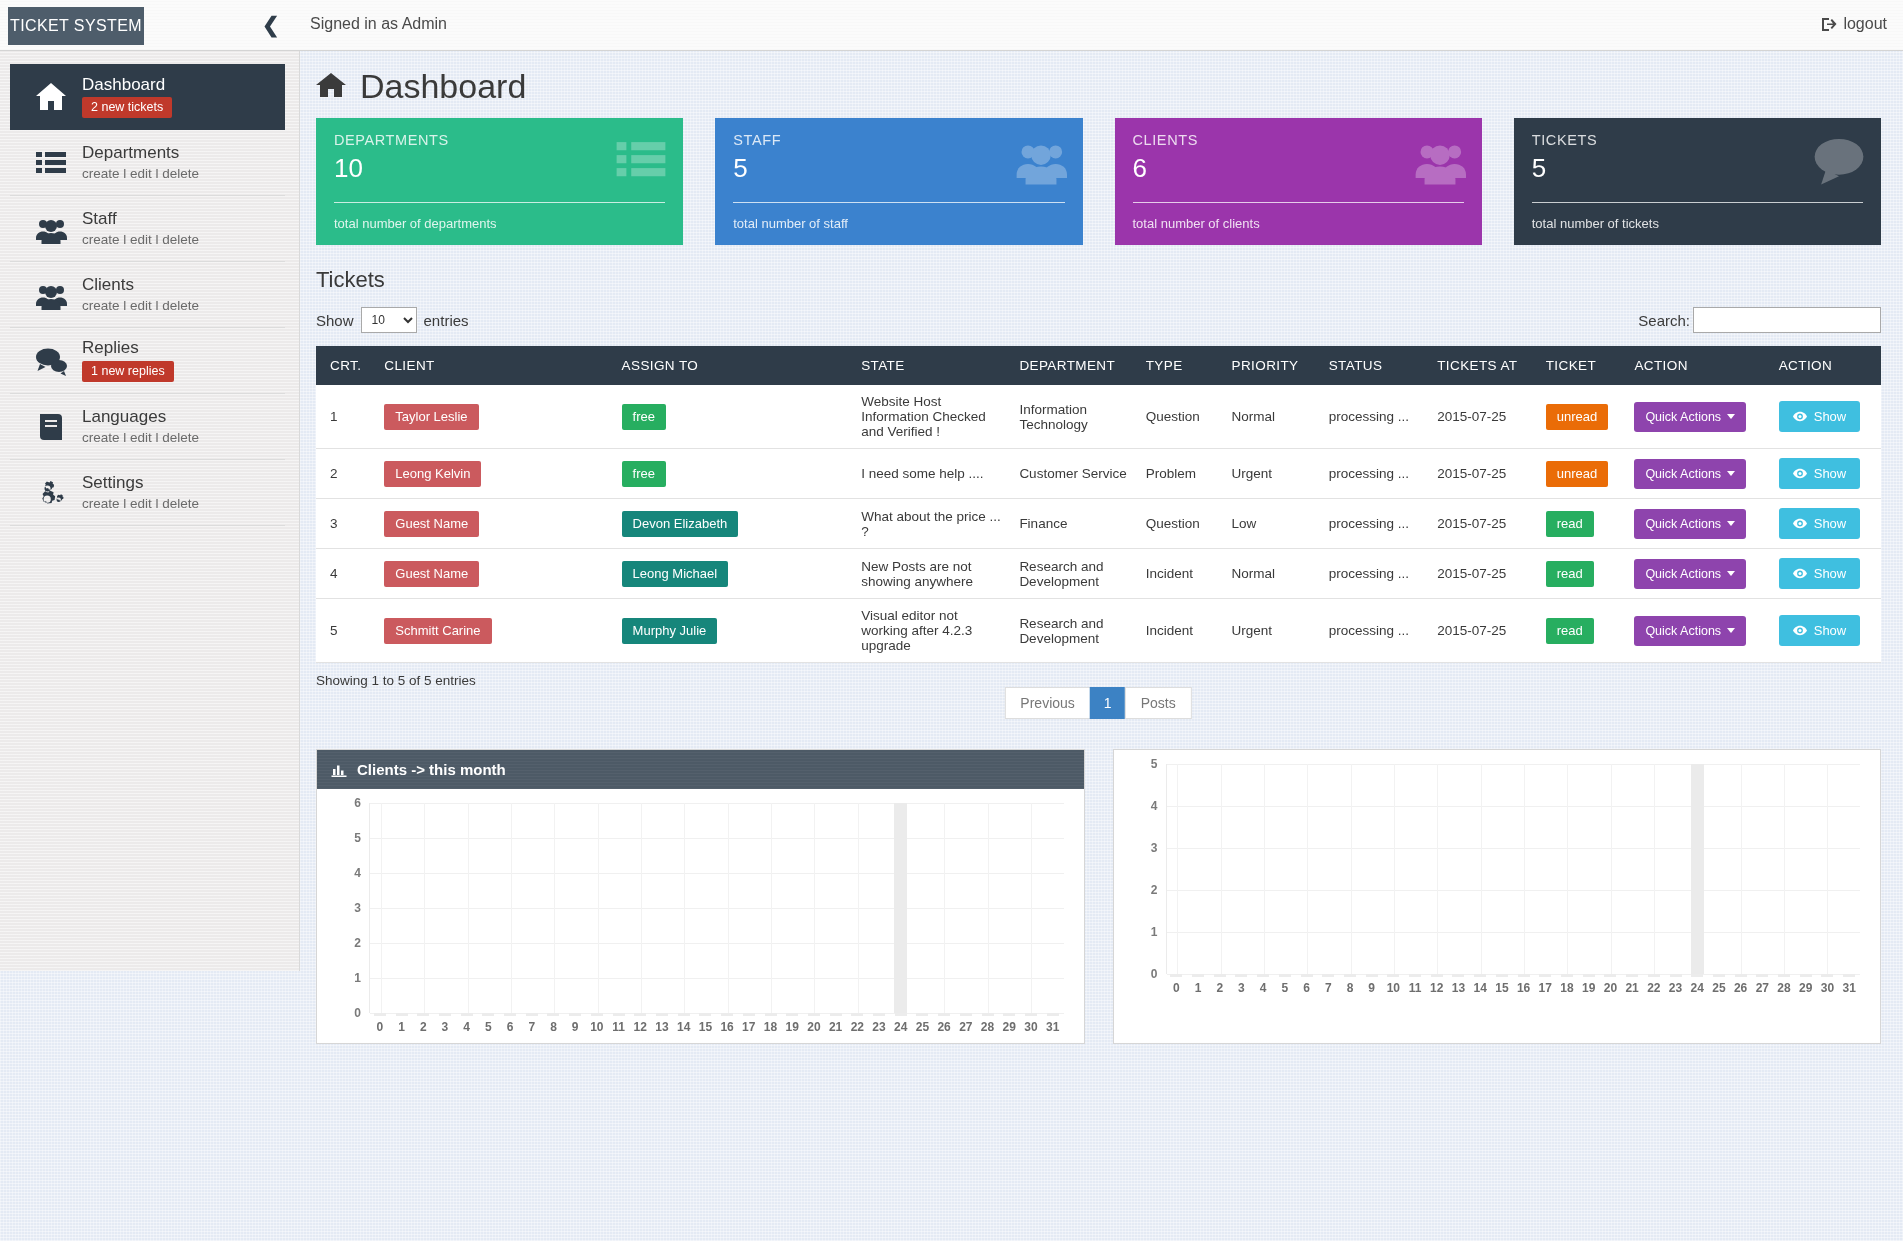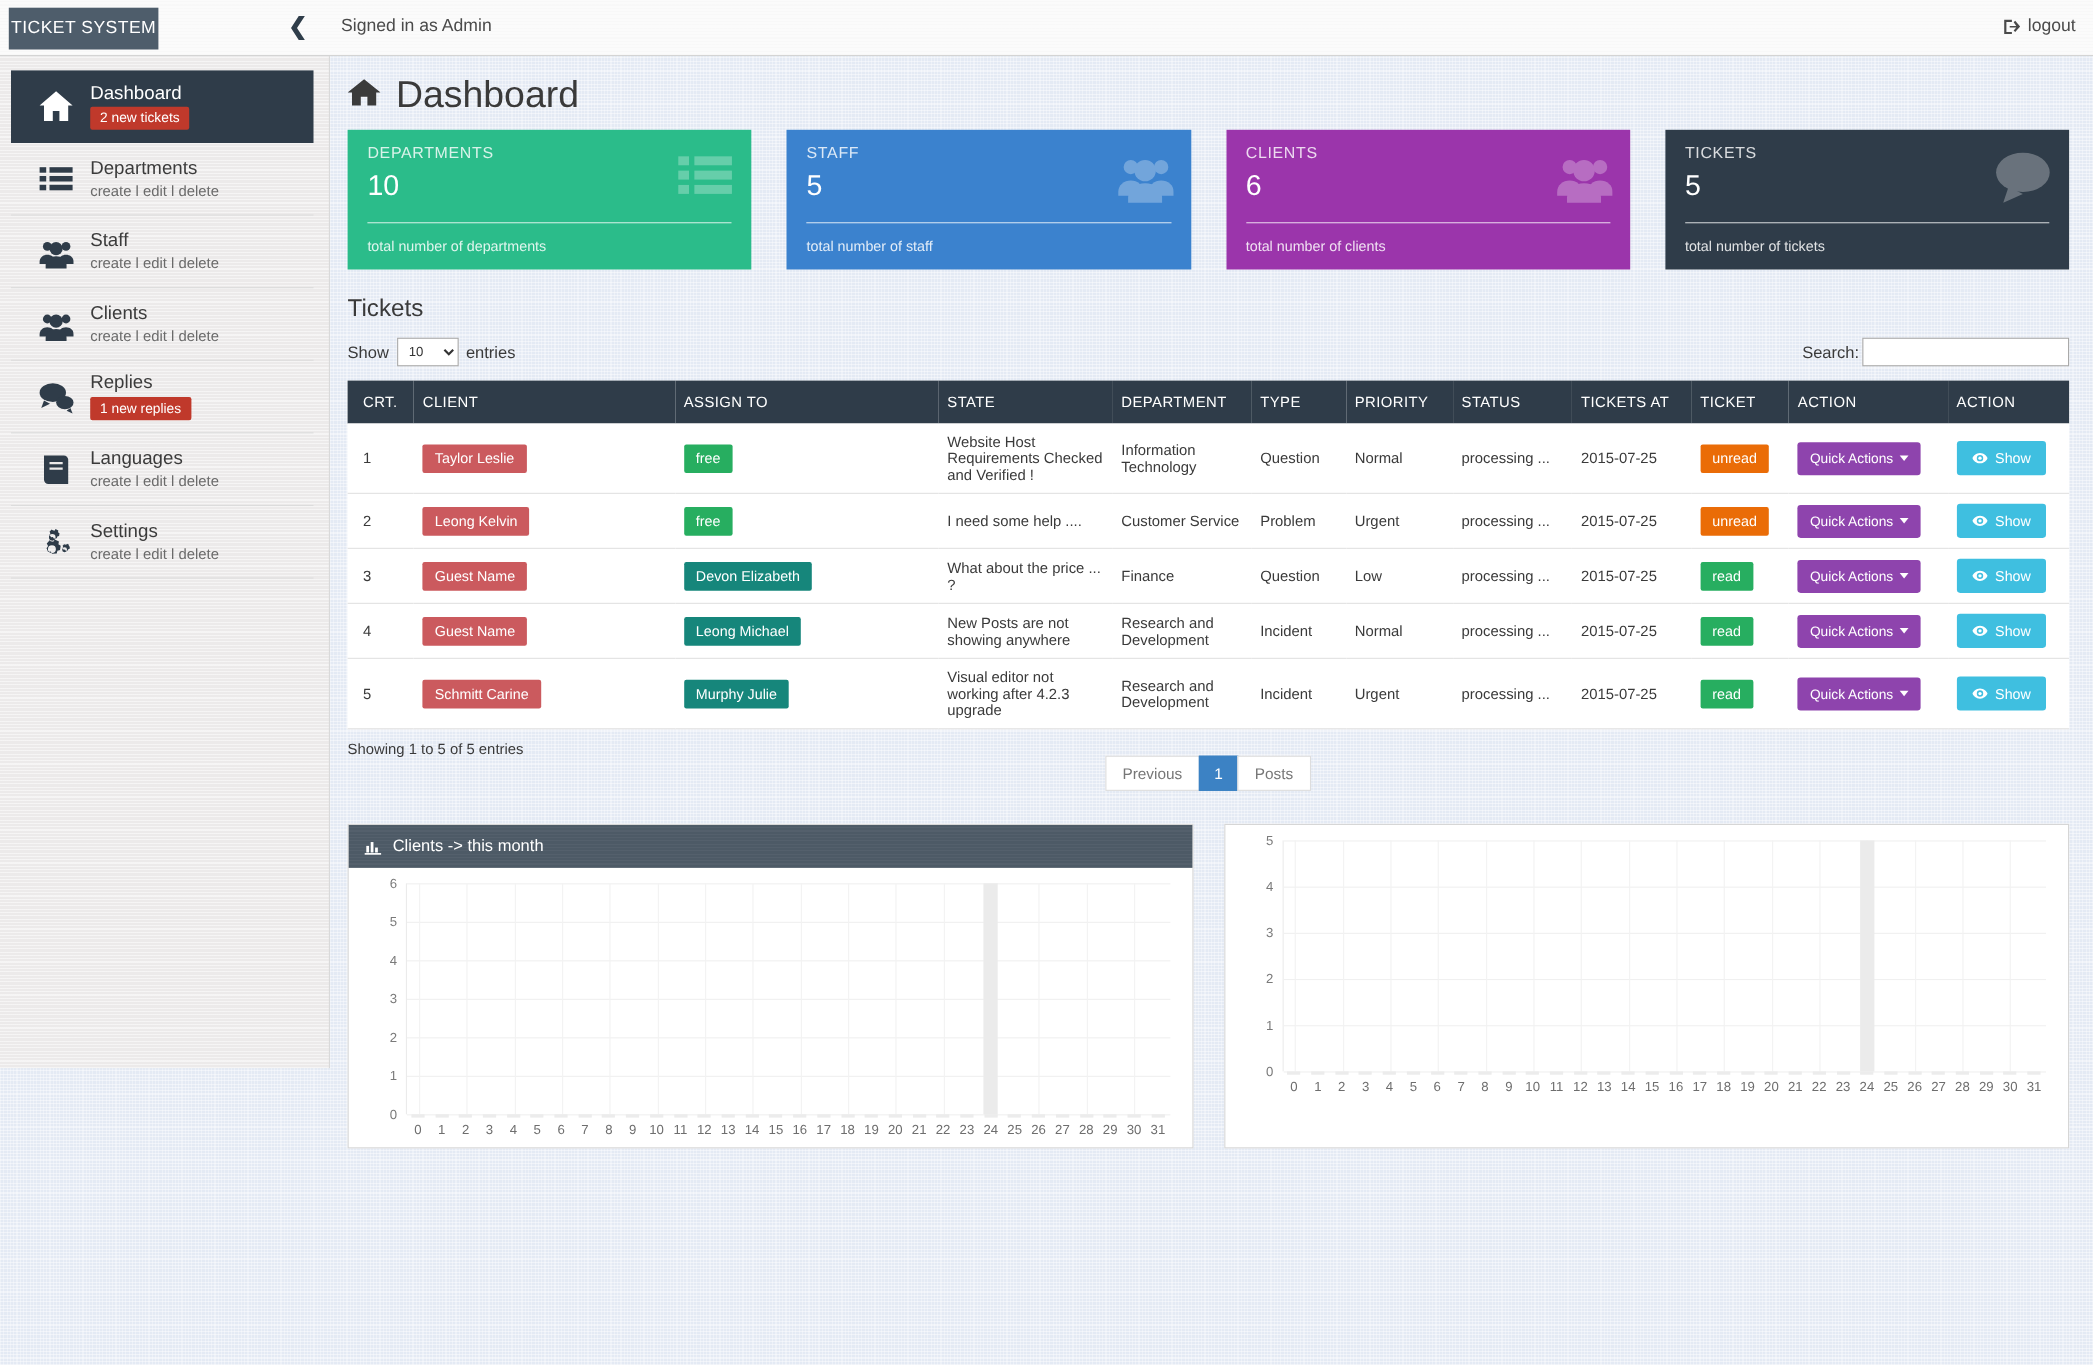--- a/index.html
+++ b/index.html
@@ -220,21 +220,21 @@
   #pager { position: absolute; left: 50%; transform: translateX(-50%); top: 16px; display: flex; }
   #pager div {
     border: 1px solid #dddddd; background: #fff;
     font-size: 14px; color: #777;
     padding: 7px 15px; cursor: pointer;
     margin-left: -1px;
   }
   #pager div.cur { background: #3c82c4; color: #fff; border-color: #3c82c4; padding: 7px 13px; }
 
   
-  #charts { display: flex; gap: 28px; padding: 18px 22px 0 16px; }
+  #charts { display: flex; gap: 28px; padding: 18px 22px 0 16px; font-weight: bold; }
   .chart-panel { flex: 1 1 0; background: #fff; border: 1px solid #d6d6d6; }
   .chart-head {
     background: #4d5a66; color: #fff;
     padding: 11px 14px; font-size: 15px;
     display: flex; align-items: center; gap: 10px;
     background-image:
       repeating-linear-gradient(0deg, rgba(255,255,255,0.04) 0px, rgba(255,255,255,0.04) 1px, rgba(0,0,0,0) 1px, rgba(0,0,0,0) 3px);
   }
   .chart-body { height: 254px; position: relative; padding: 14px 18px 4px 18px; }
   .plot { position: relative; width: 100%; height: 100%; }
@@ -499,21 +499,21 @@
             <th class="col-state">TICKET</th>
             <th class="col-act1">ACTION</th>
             <th class="col-act2">ACTION</th>
           </tr>
       </thead>
       <tbody id="tbody">
           <tr>
             <td class="col-crt">1</td>
             <td class="col-client"><span class="tag tag-client">Taylor Leslie</span></td>
             <td class="col-assign"><span class="tag tag-free">free</span></td>
-            <td class="col-title">Website Host Requirements Checked and Verified !</td>
+            <td class="col-title">Website Host Information Checked and Verified !</td>
             <td class="col-dept">Information Technology</td>
             <td class="col-type">Question</td>
             <td class="col-prio">Normal</td>
             <td class="col-status">processing ...</td>
             <td class="col-date">2015-07-25</td>
             <td class="col-state"><span class="tag tag-unread">unread</span></td>
             <td class="col-act1"><span class="btn-qa">
                 <span>Quick Actions</span>
                 <span class="caret"></span>
               </span></td>

